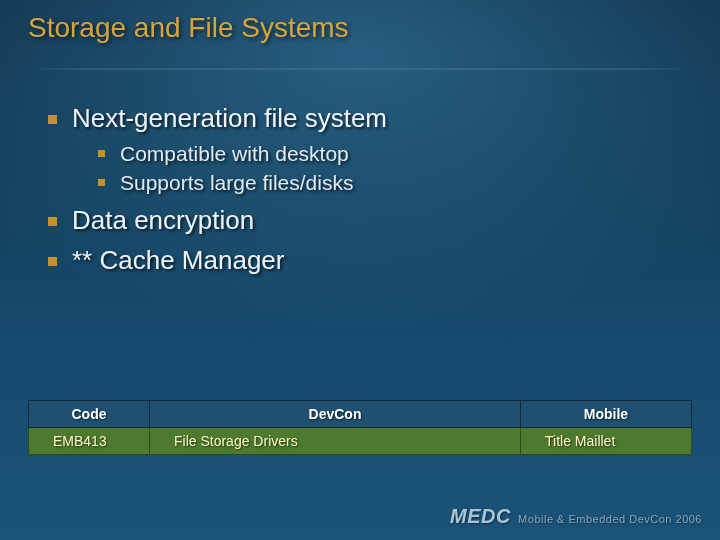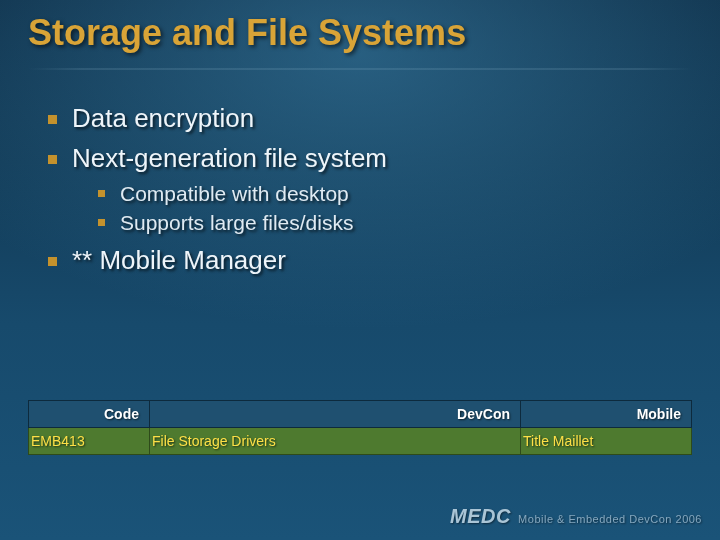--- a/index.html
+++ b/index.html
@@ -1,56 +1,56 @@
 <!DOCTYPE html>
 <html><head>
 <meta charset="utf-8">
 <style>
   html,body{margin:0;padding:0;width:720px;height:540px;overflow:hidden;font-family:Arial,Helvetica,sans-serif}
   .slide{position:relative;width:720px;height:540px;
     background:
       radial-gradient(ellipse 900px 500px at 50% 10%, rgba(60,130,170,0.55) 0%, rgba(20,60,95,0.0) 55%),
       linear-gradient(180deg,#0e2f48 0%,#123b57 30%,#174a6c 60%,#1a5378 100%);
     color:#fff}
-  .title{position:absolute;left:28px;top:12px;font-size:36px;font-weight:700;color:#d9a437;text-shadow:2px 2px 4px rgba(0,0,0,0.6)}
+  .title{position:absolute;left:28px;top:12px;font-size:28px;font-weight:400;color:#d9a437;text-shadow:2px 2px 4px rgba(0,0,0,0.6)}
   .rule{position:absolute;left:28px;top:68px;width:664px;height:2px;background:linear-gradient(90deg,rgba(255,255,255,0) 0%,rgba(160,200,220,0.15) 8%,rgba(160,200,220,0.15) 92%,rgba(255,255,255,0) 100%)}
   .body{position:absolute;left:48px;top:102px;width:640px}
   ul.l1{list-style:none;margin:0;padding:0}
   ul.l1>li{position:relative;padding-left:24px;margin:0 0 6px 0;font-size:26px;line-height:1.3;color:#eef5fa;text-shadow:2px 2px 3px rgba(0,0,0,0.65)}
   ul.l1>li::before{content:"";position:absolute;left:0;top:13px;width:9px;height:9px;background:#c4922d}
   ul.l2{list-style:none;margin:4px 0 8px 0;padding:0}
   ul.l2>li{position:relative;padding-left:22px;margin:0 0 2px 26px;font-size:21px;line-height:1.3;color:#dfeaf2;text-shadow:2px 2px 3px rgba(0,0,0,0.65)}
   ul.l2>li::before{content:"";position:absolute;left:0;top:10px;width:7px;height:7px;background:#c4922d}
   table.sessions{position:absolute;left:28px;top:400px;width:664px;border-collapse:collapse;font-size:14px;text-shadow:1px 1px 2px rgba(0,0,0,0.6)}
-  table.sessions th{background:#1f5070;border:1px solid #0d2a3d;color:#fff;font-weight:700;text-align:right;padding:5px 10px}
-  table.sessions td{background:#4e7a2f;border:1px solid #2e4a1a;color:#fde047;padding:5px 2px}
+  table.sessions th{background:#1f5070;border:1px solid #0d2a3d;color:#fff;font-weight:700;text-align:center;padding:5px 10px}
+  table.sessions td{background:#4e7a2f;border:1px solid #2e4a1a;color:#fef9c3;padding:5px 24px}
   .col-code{width:100px}
   .col-title{width:auto}
   .col-speaker{width:150px}
   .footer-logo{position:absolute;right:18px;bottom:12px;font-size:11px;color:#9fbcd0;opacity:.8;letter-spacing:.5px;text-shadow:1px 1px 2px rgba(0,0,0,0.6)}
   .footer-logo b{font-size:20px;color:#cfe2ee;font-style:italic;font-weight:700}
 </style>
 </head>
 <body>
 <div class="slide">
 
   <div class="title">Storage and File Systems</div>
   <div class="rule"></div>
 
   <div class="body">
     <ul class="l1">
-      <li><span>Data encryption</span></li>
       <li>
         <span>Next-generation file system</span>
         <ul class="l2">
           <li><span>Compatible with desktop</span></li>
           <li><span>Supports large files/disks</span></li>
         </ul>
       </li>
-      <li><span>** Mobile Manager</span></li>
+      <li><span>Data encryption</span></li>
+      <li><span>** Cache Manager</span></li>
     </ul>
   </div>
 
   <table class="sessions">
     <thead>
       <tr>
         <th class="col-code">Code</th>
         <th class="col-title">DevCon</th>
         <th class="col-speaker">Mobile</th>
       </tr>

